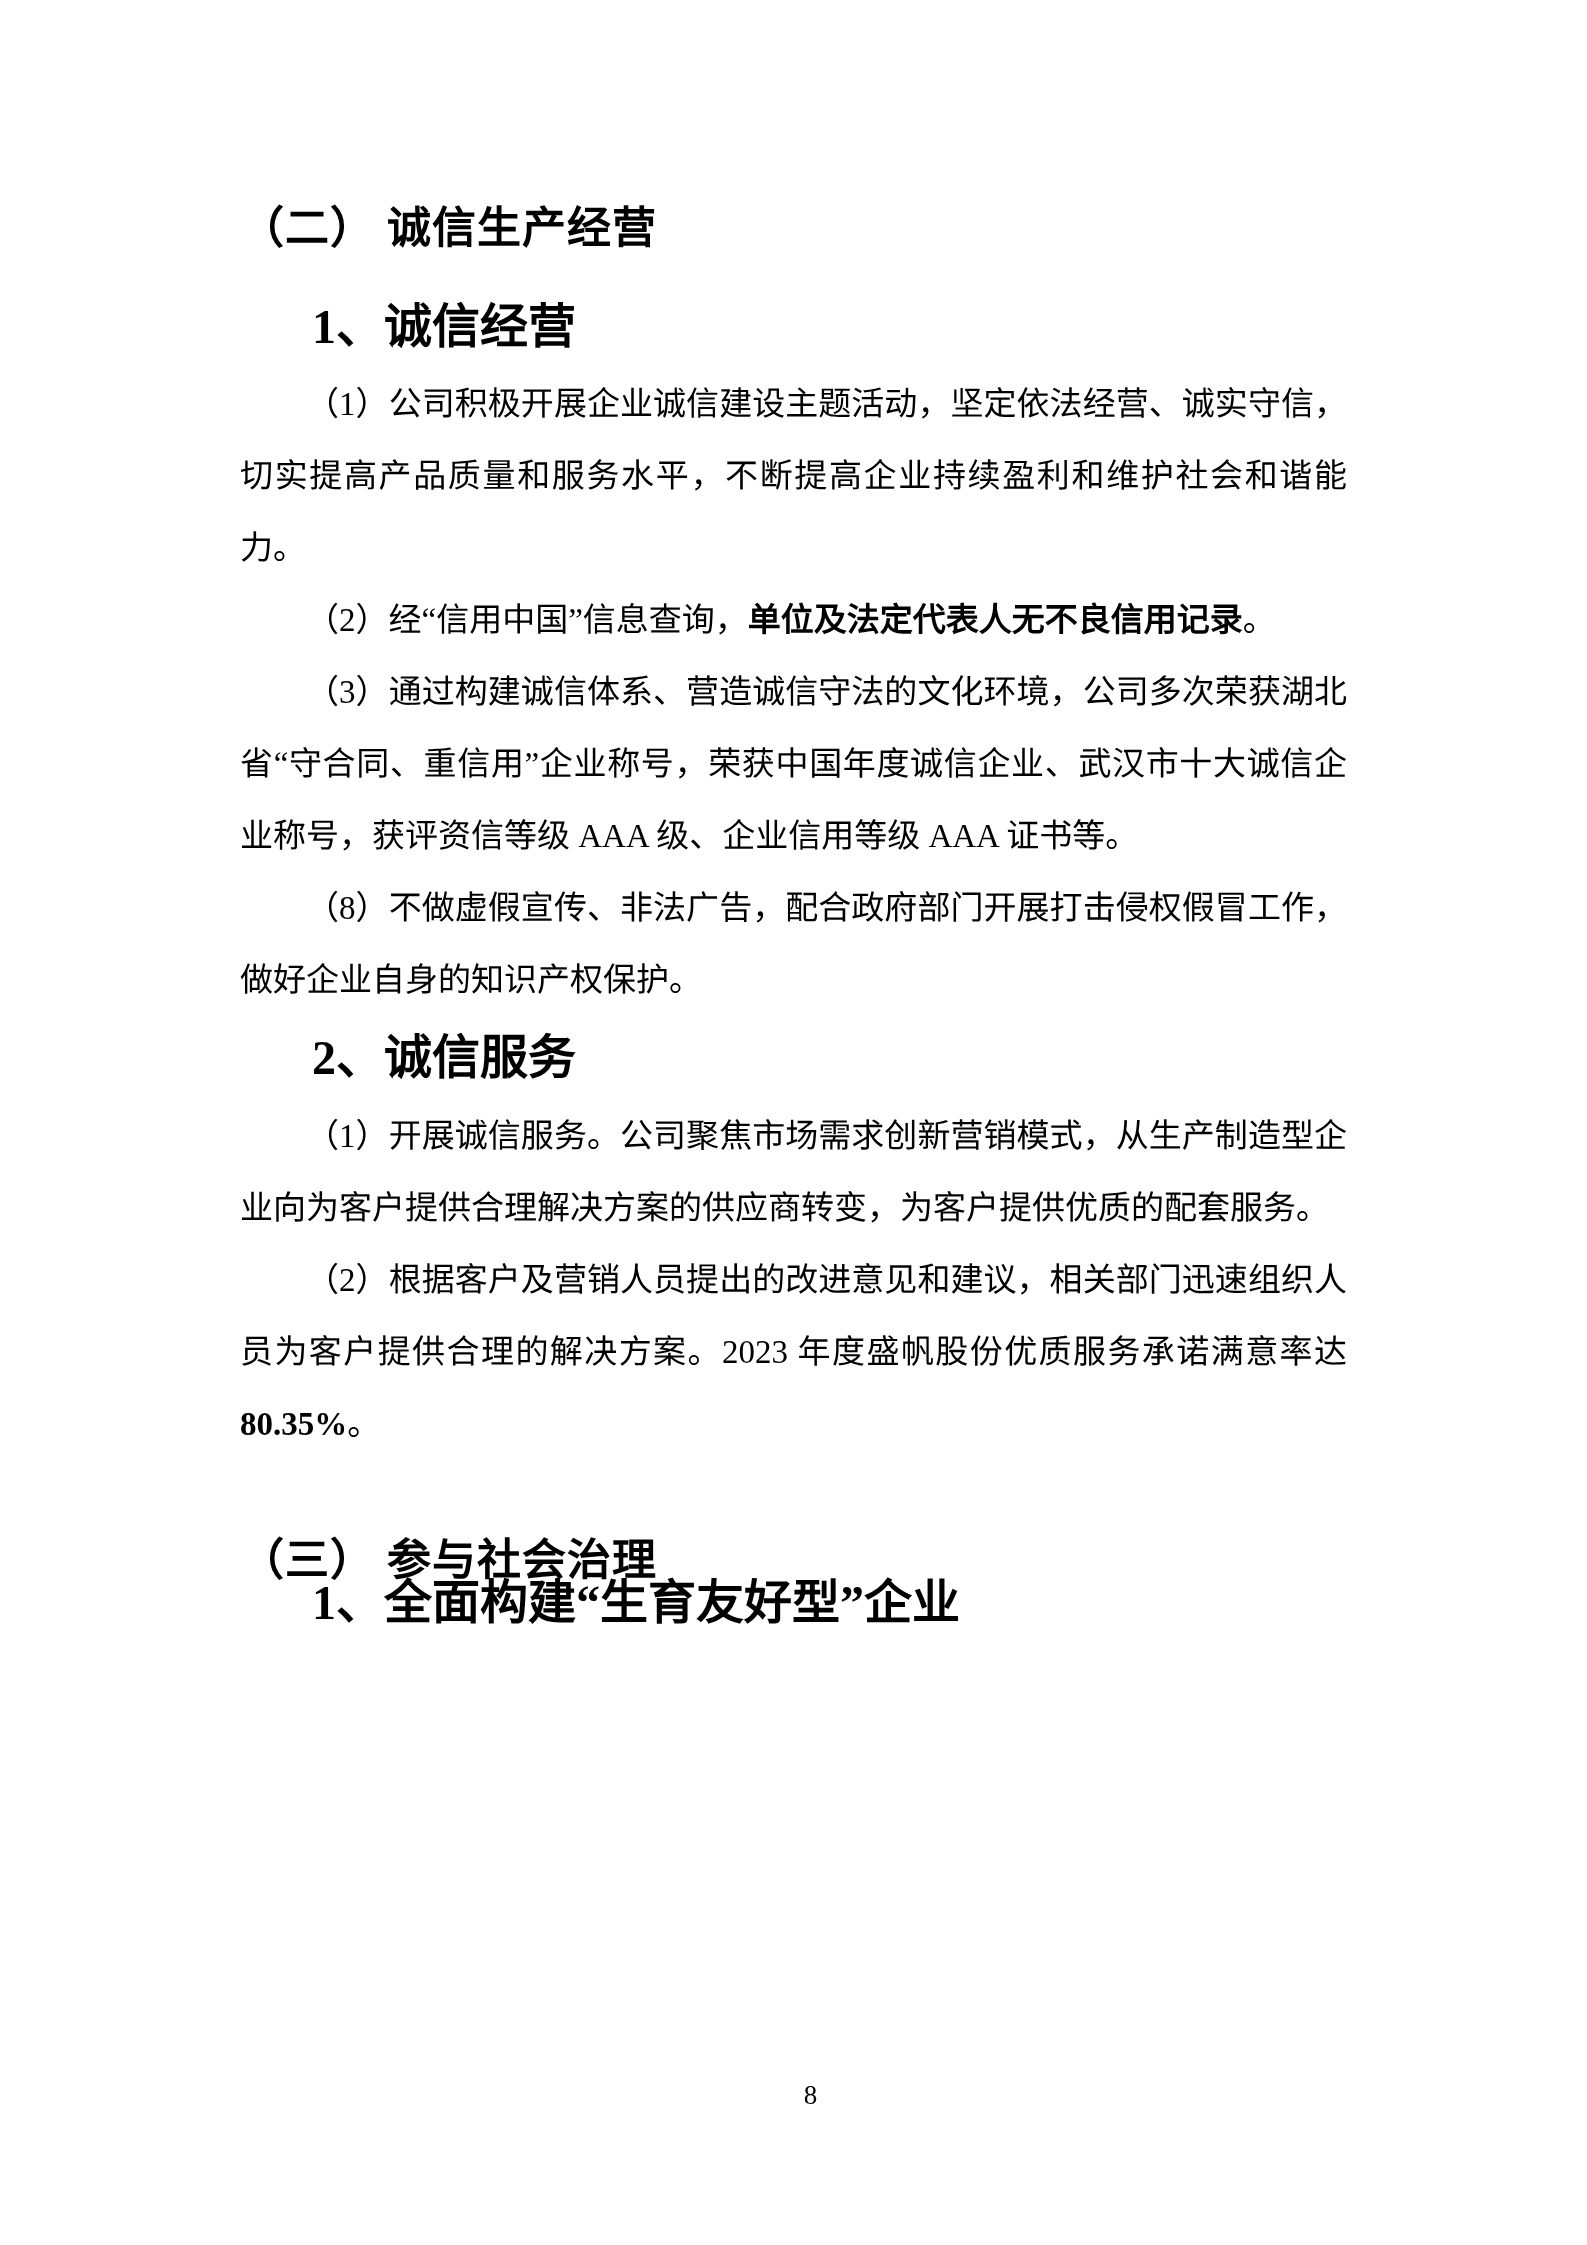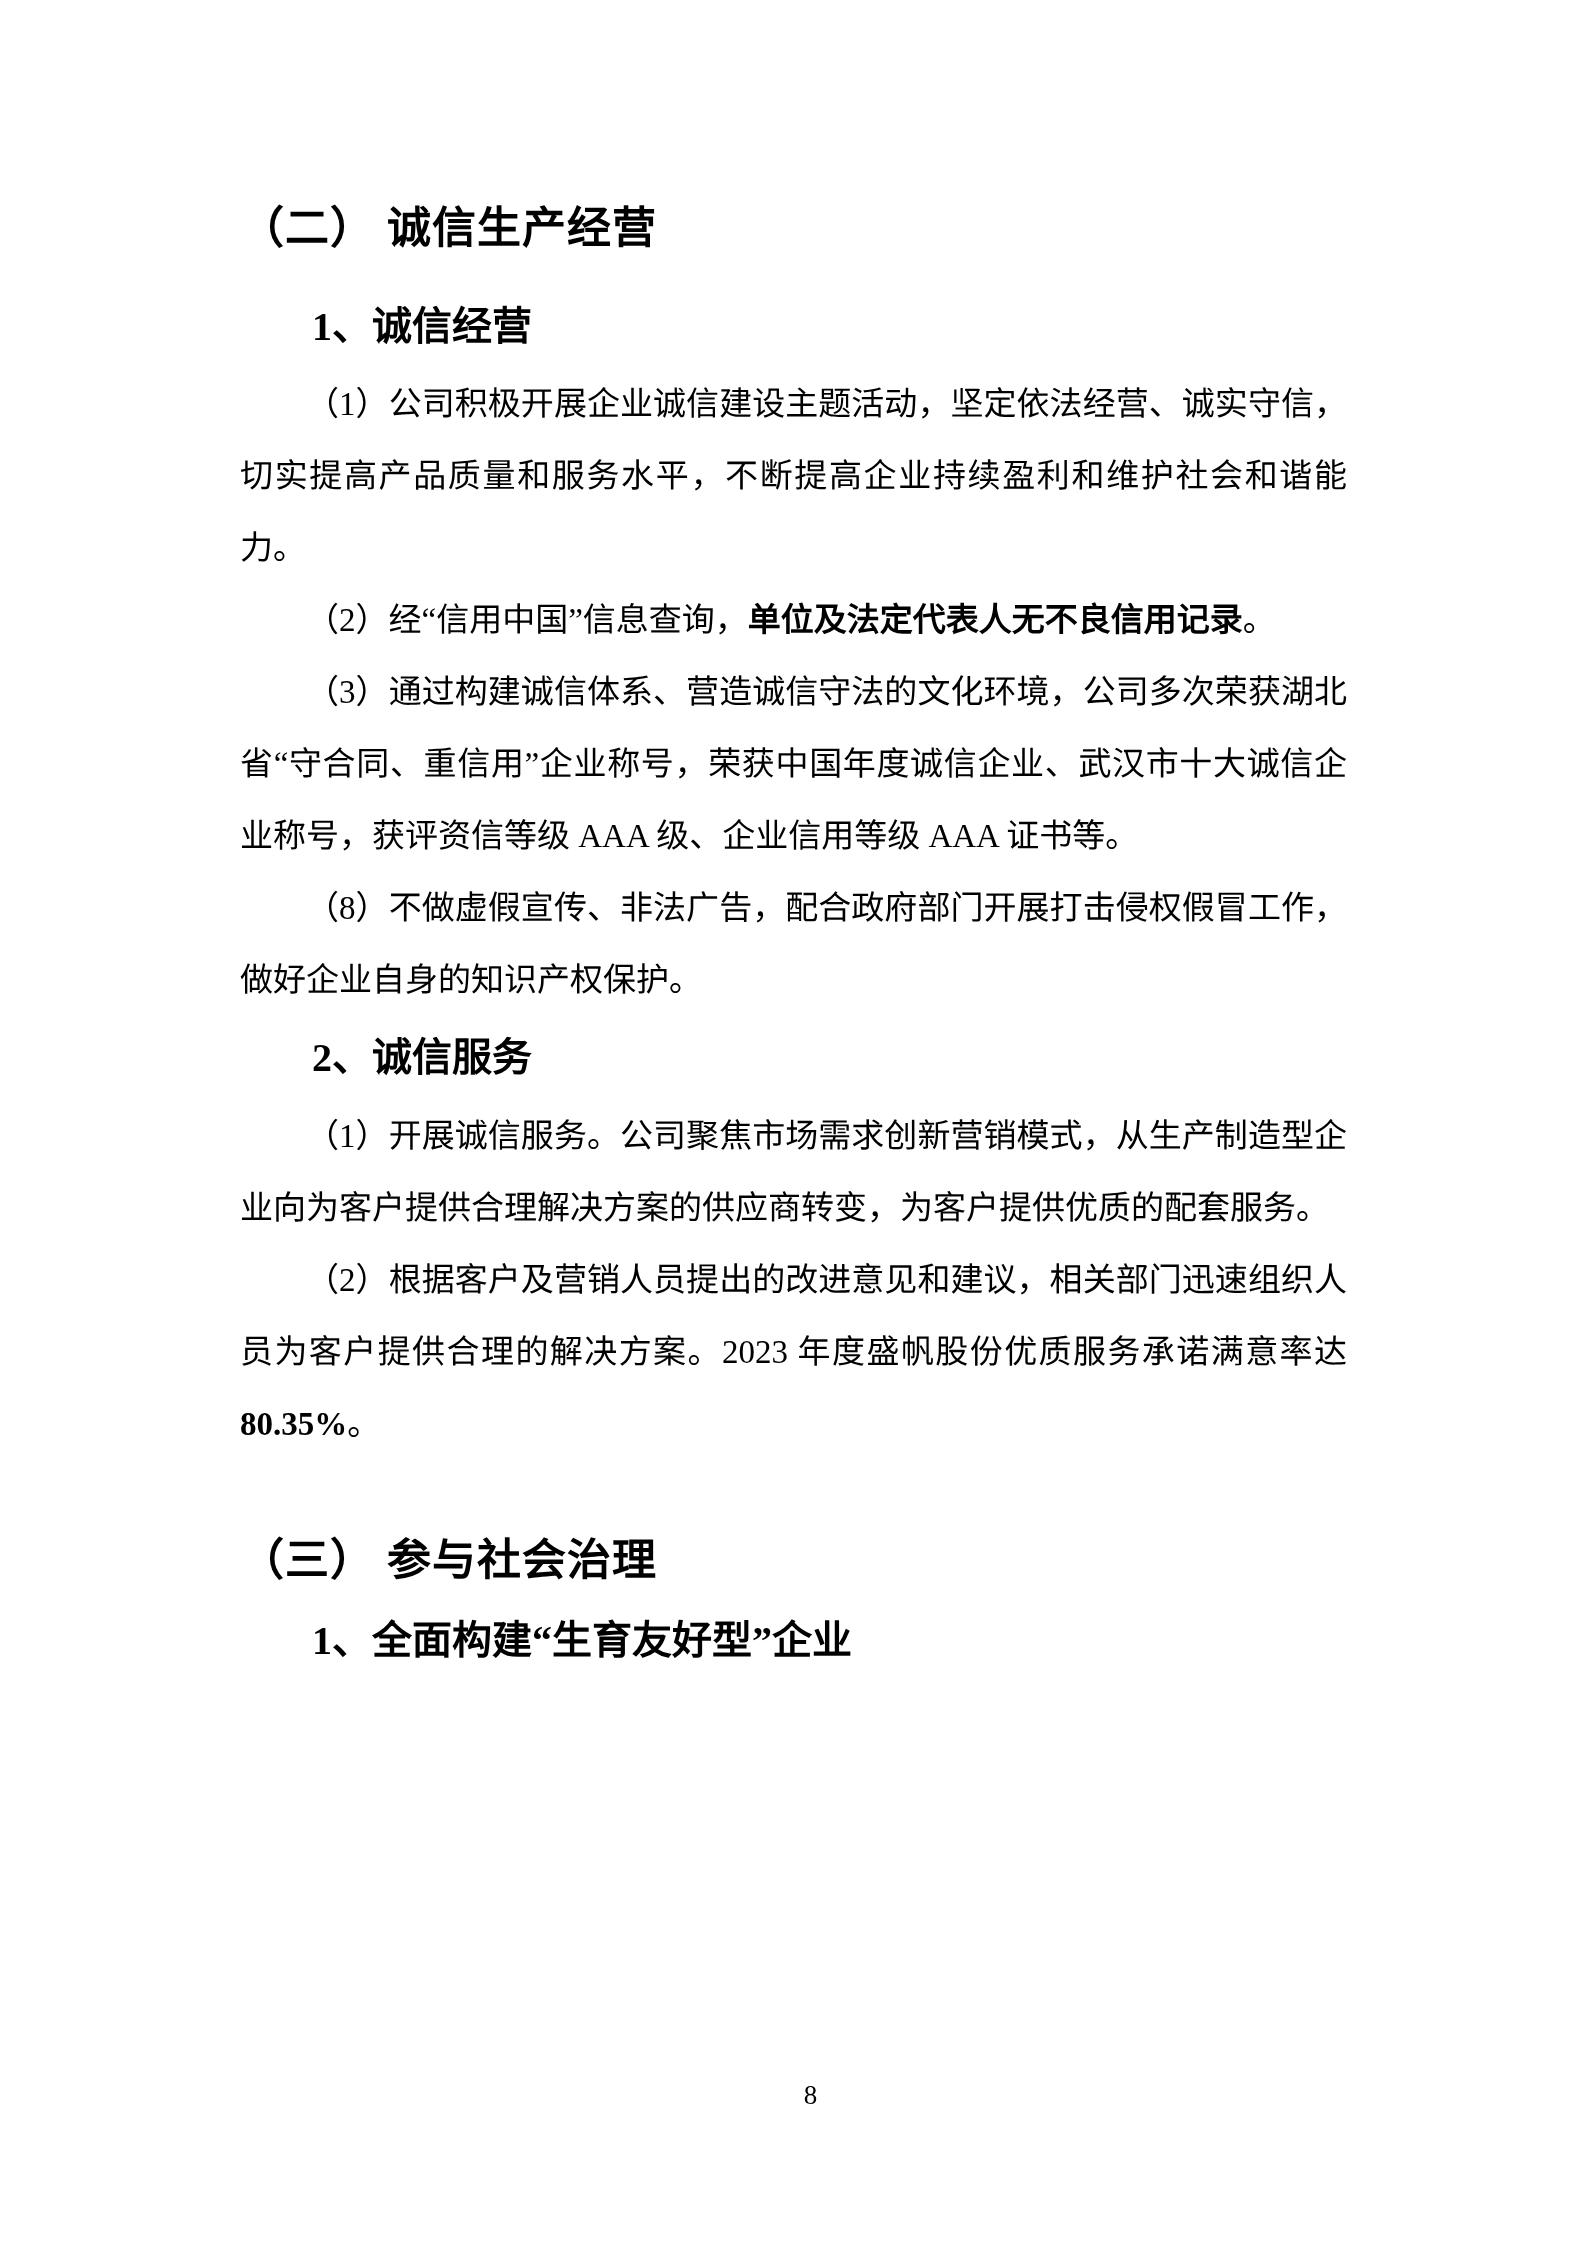--- a/index.html
+++ b/index.html
@@ -28,31 +28,31 @@
     font-size: 44px;
     line-height: 44px;
     font-weight: bold;
     margin: 0;
     letter-spacing: 1px;
     white-space: nowrap;
   }
   .h1-first  { margin-top: 207px; }
   .h1-second { margin-top: 79px; }
   .h2 {
-    font-size: 40px;
+    font-size: 48px;
     line-height: 40px;
     font-weight: bold;
     margin: 0;
     text-indent: 72px;
     white-space: nowrap;
     font-family: Liberation Serif, serif;
   }
   .h2-a { margin-top: 56px; }
   .h2-b { margin-top: 22px; }
-  .h2-c { margin-top: 38px; }
+  .h2-c { }
   .para {
     font-size: 33px;
     line-height: 72px;
     margin: 0;
     text-align: justify;
     text-indent: 2em;
   }
   .para-gap-sm { margin-top: 21px; }
   .para-gap-b1 { margin-top: 22px; }
   .para-gap-c1 { margin-top: 18px; }

